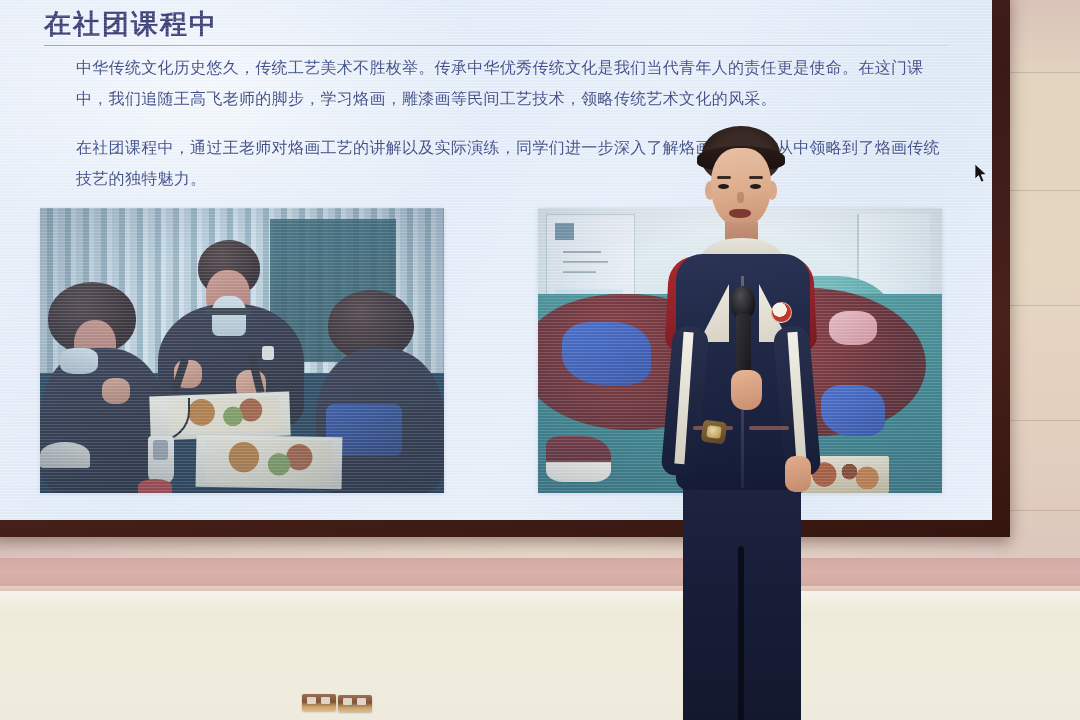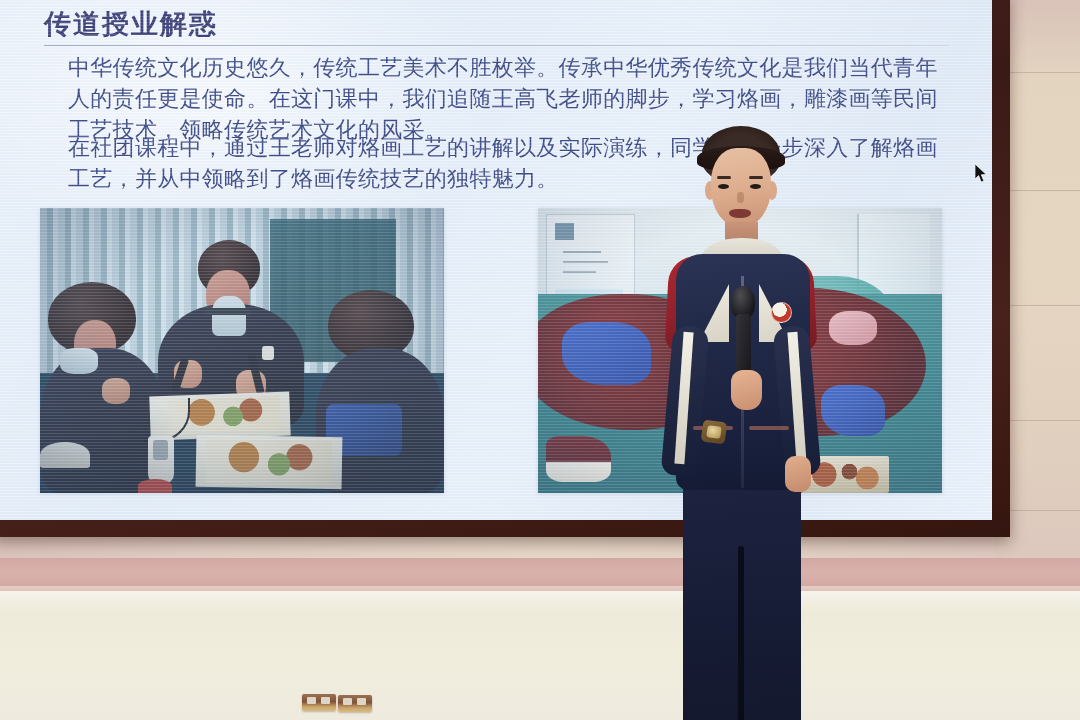--- a/index.html
+++ b/index.html
@@ -86,22 +86,22 @@
     color: #2b2f6b;
     text-shadow: 0 1px 0 rgba(255,255,255,0.6);
     font-family: "DejaVu Sans", "Liberation Sans", sans-serif;
   }
   .title-rule {
     position: absolute; left: 52px; top: 53px; width: 905px; height: 1px;
     background: linear-gradient(90deg, #9aa6bc 0%, #b4bfd2 55%, #cdd6e4 100%);
   }
 
   .body-para {
-    position: absolute; left: 76px;
-    font-size: 22px; line-height: 31px; color: #2b3a7a;
+    position: absolute; left: 84px;
+    font-size: 16px; line-height: 31px; color: #2b3a7a;
     letter-spacing: 0.3px; width: 880px;
     font-family: "DejaVu Sans", "Liberation Sans", sans-serif;
     text-shadow: 0 0.5px 0 rgba(255,255,255,0.45);
   }
   #para1 { top: 60px; }
   #para2 { top: 140px; }
 
   
   .photo {
     position: absolute; overflow: hidden;
@@ -365,21 +365,21 @@
       <div class="slotB"></div>
   </div>
 
   <div class="screen-bezel">
     <div class="screen-inner">
 
       <div class="slide">
 
         <div class="glow-tl"></div>
 
-        <div class="slide-title">传道授业解惑</div>
+        <div class="slide-title">在社团课程中</div>
         <div class="title-rule"></div>
 
         <div id="para1" class="body-para">中华传统文化历史悠久，传统工艺美术不胜枚举。传承中华优秀传统文化是我们当代青年人的责任更是使命。在这门课中，我们追随王高飞老师的脚步，学习烙画，雕漆画等民间工艺技术，领略传统艺术文化的风采。</div>
         <div id="para2" class="body-para">在社团课程中，通过王老师对烙画工艺的讲解以及实际演练，同学们进一步深入了解烙画工艺，并从中领略到了烙画传统技艺的独特魅力。</div>
 
         <div id="photo-left" class="photo">
           <div class="lp-bg"></div>
           <div class="lp-curtain"></div>
           <div class="lp-wallpanel"></div>
           <div class="lp-table"></div>

